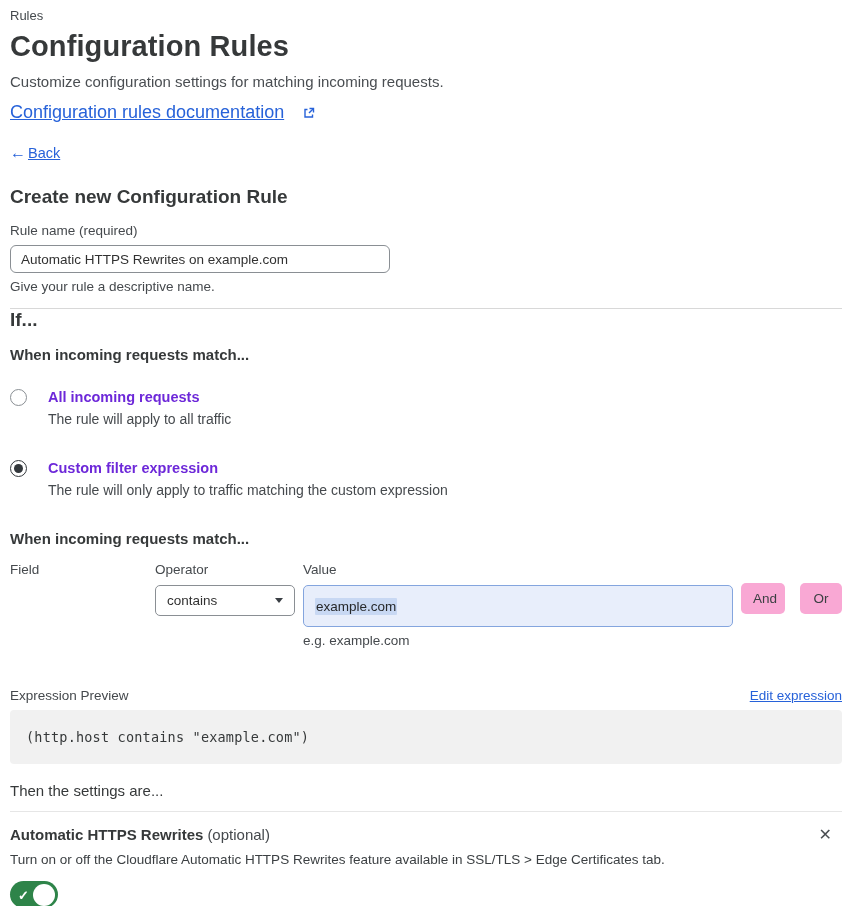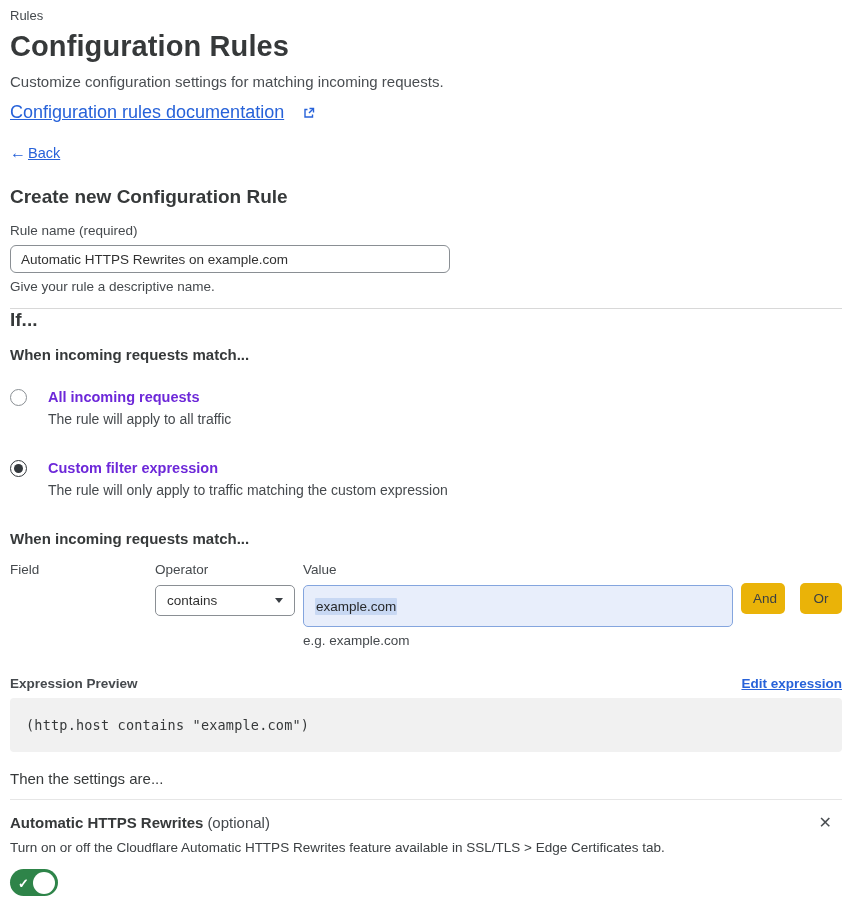--- a/index.html
+++ b/index.html
@@ -18,21 +18,21 @@
 
   a.link { color: #2762d9; text-decoration: underline; cursor: pointer; }
   .doc-link-row { font-size: 18px; margin: 0 0 21px 0; display: flex; align-items: center; gap: 19px; }
   .ext-icon { display: inline-block; color:#2762d9; line-height: 0; }
   .back-row { font-size: 14.5px; margin: 0 0 24px 0; display: flex; align-items: center; }
   .back-row .arrow { text-decoration: none; margin-right: 2px; font-size: 16px; color:#2762d9; }
 
   h2.section-heading { font-size: 19px; font-weight: 700; color: #36393a; margin: 0 0 15px 0; }
   .field-label { font-size: 13.5px; color: #45494d; margin: 0 0 7px 0; }
   .text-input {
-    width: 440px; height: 28px;
+    width: 380px; height: 28px;
     border: 1px solid #8a8f94; border-radius: 6px;
     font-family: "Liberation Sans", sans-serif;
     font-size: 13.5px; color: #313131;
     padding: 0 10px; outline: none; background: #fff;
     margin: 0 0 6px 0; display:block;
   }
   .helper-text { font-size: 13.5px; color: #45494d; margin: 0 0 14px 0; }
 
   .divider { border: none; border-top: 1px solid #d8d8d8; margin: 0 0 0 0; }
 
@@ -70,29 +70,29 @@
   .col-operator { width: 140px; margin-left: 7px; }
   .col-value { width: 430px; margin-left: 8px; }
   .value-input {
     height: 42px; border: 1px solid #84a5de; border-radius: 5px;
     background: #e8eefb; display: flex; align-items: center;
     padding: 0 11px; font-size: 13.5px; color: #26282a; cursor: text;
   }
   .value-input .sel { background: #c8d8f3; border-radius: 1px; padding: 1px 1px; }
   .value-helper { font-size: 13.5px; color: #45494d; margin-top: 6px; }
   .gray-btn {
-    height: 31px; border: none; border-radius: 5px; background: #eab308;
+    height: 31px; border: none; border-radius: 5px; background: #f9a8d4;
     font-family: "Liberation Sans", sans-serif;
     font-size: 13.5px; color: #3c4043; padding: 0 12px; cursor: pointer;
     margin-top: 21px;
   }
   .btn-and { margin-left: 8px; width: 44px; }
   .btn-or { margin-left: 15px; width: 42px; }
 
-  .preview-row { display: flex; justify-content: space-between; align-items: flex-start; margin: 28px 0 7px 0; font-weight: bold; }
+  .preview-row { display: flex; justify-content: space-between; align-items: flex-start; margin: 40px 0 7px 0; }
   .preview-label { font-size: 13.5px; color: #45494d; }
   .edit-link { font-size: 13.5px; }
   .code-block {
     background: #f1f1f1; border-radius: 4px; height: 54px;
     display: flex; align-items: center; padding: 0 16px;
     font-family: "DejaVu Sans Mono", monospace;
     font-size: 13.5px; color: #36393a;
     margin: 0 0 18px 0; letter-spacing: .2px;
   }
 

